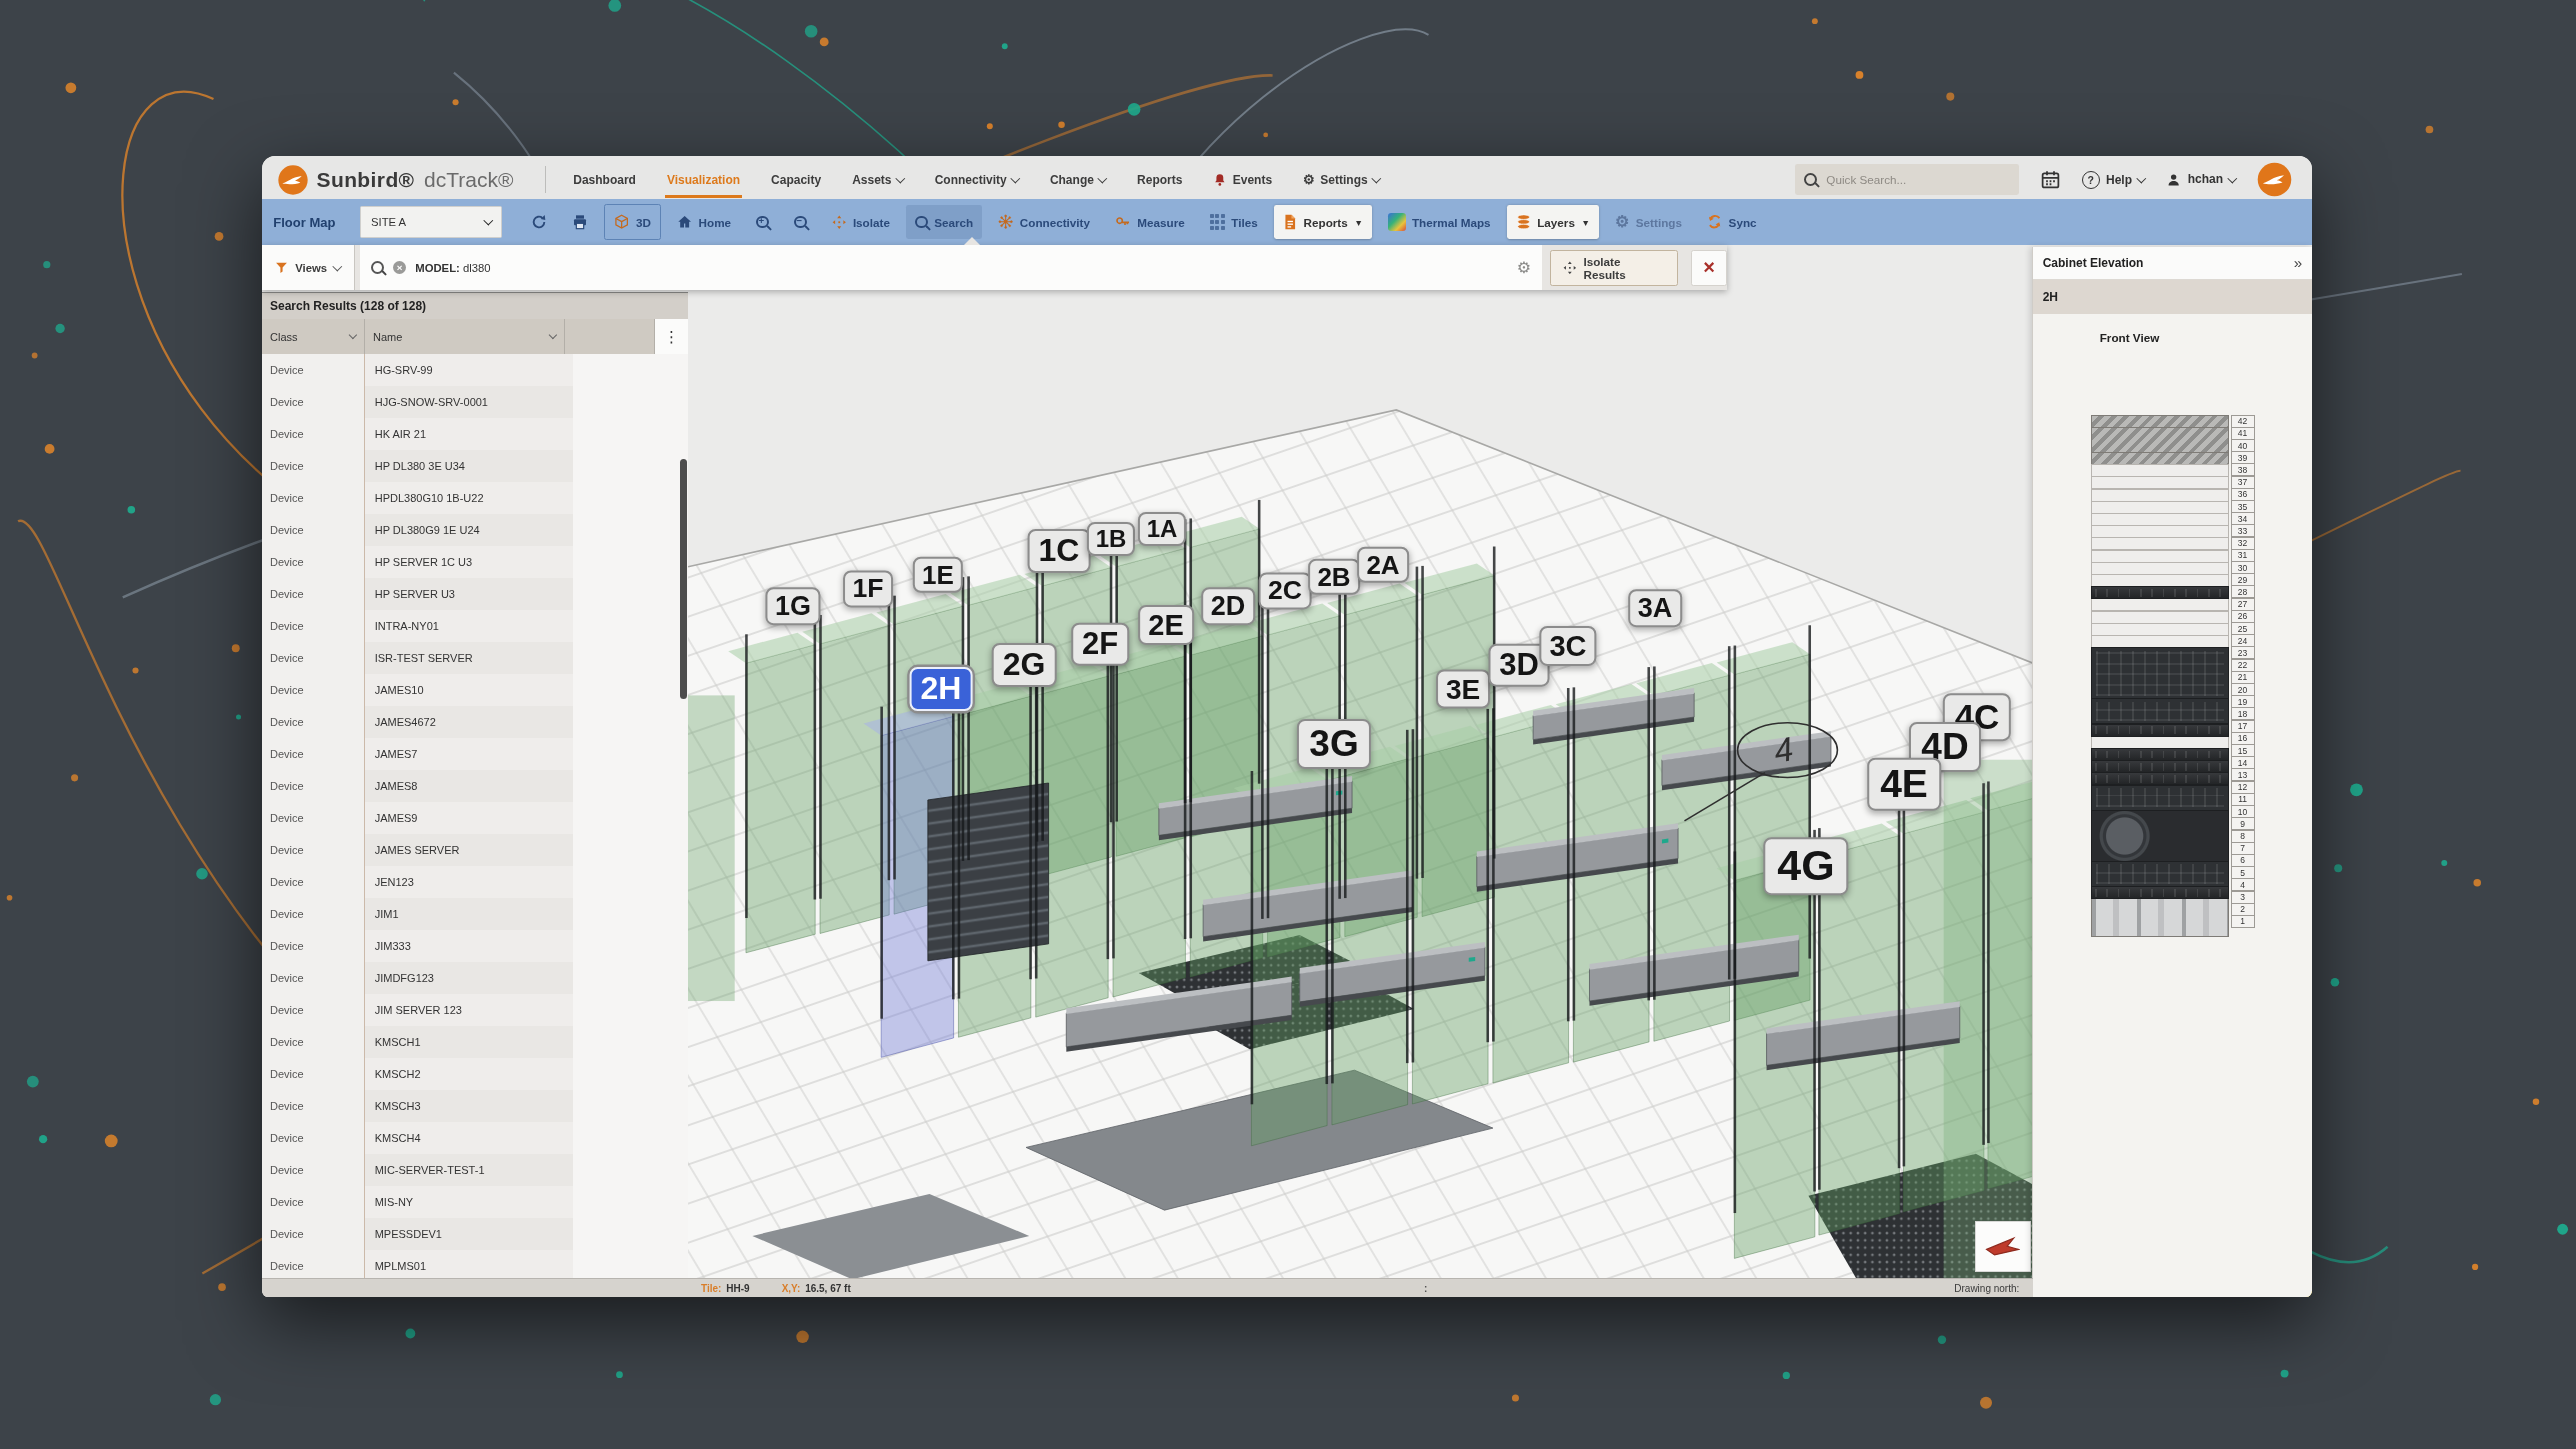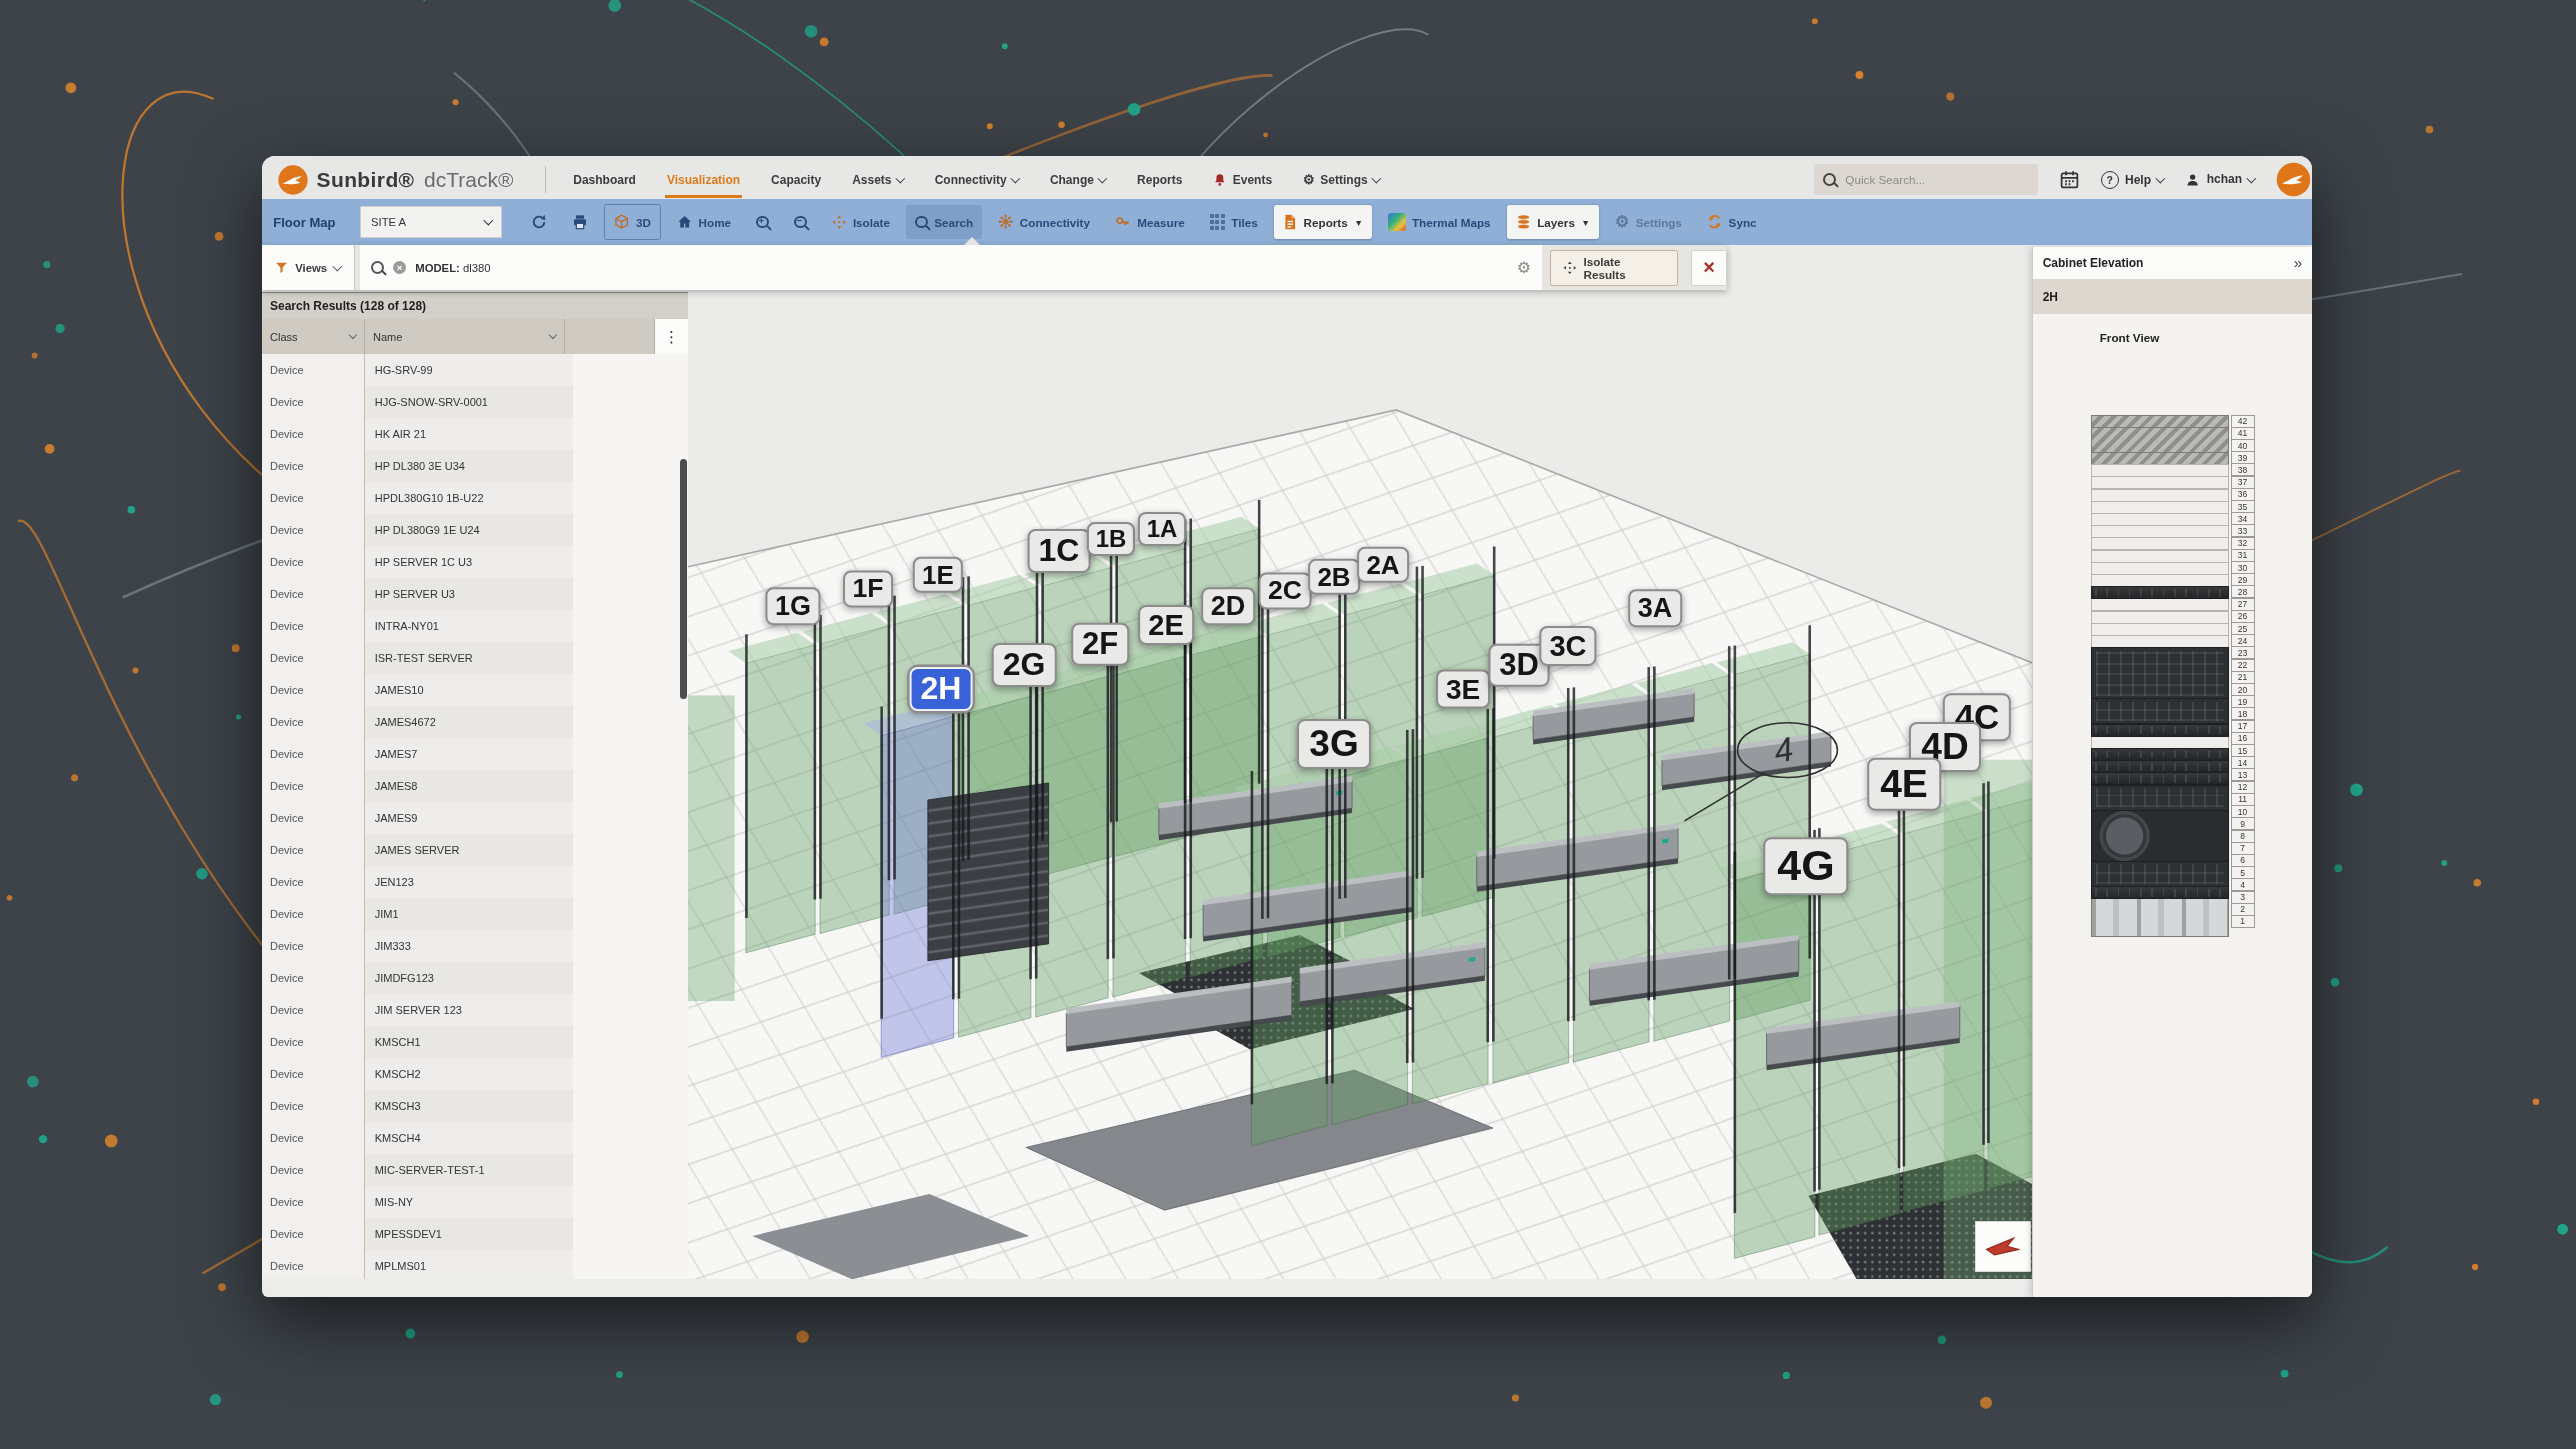--- a/index.html
+++ b/index.html
@@ -15,21 +15,21 @@
   .brand{display:flex;align-items:center;gap:8px;}
   .brand .logo{width:32px;height:32px;}
   .brand-name{font-size:21px;font-weight:bold;color:#3a3a3a;letter-spacing:0.4px;}
   .brand-prod{font-size:21px;color:#6b6b6b;margin-left:1.6px;}
   .nav-divider{width:0.8px;height:27px;background:#bdbdbb;margin:0 27px 0 32px;}
   .nav{display:flex;align-items:center;gap:31px;height:100%;}
   .nav-item{display:flex;align-items:center;gap:5.6px;font-size:12px;font-weight:bold;color:#3c3c3c;height:100%;position:relative;cursor:pointer;}
   .nav-item.active{color:#dd7a1c;}
   .nav-item.active::after{content:"";position:absolute;left:-1.6px;right:-1.6px;bottom:4.8px;height:3.2px;background:#dd7a1c;}
   .chev{display:inline-block;width:5.6px;height:5.6px;border-right:1.8px solid currentColor;border-bottom:1.8px solid currentColor;transform:rotate(45deg);margin-top:-3.2px;}
-  .nav-right{margin-left:auto;display:flex;align-items:center;gap:21px;padding-right:1px;}
+  .nav-right{margin-left:auto;display:flex;align-items:center;gap:21px;padding-right:20px;}
   .qsearch{display:flex;align-items:center;gap:7.2px;background:#dcd8d1;border-radius:2.4px;height:31px;width:224px;padding:0 9.7px;box-sizing:border-box;}
   .qsearch input{border:none;background:transparent;outline:none;font-size:11.7px;color:#555;width:161px;font-family:inherit;}
   .qsearch input::placeholder{color:#8e8a84;}
   .lens{display:inline-block;width:8.9px;height:8.9px;border:2px solid #444;border-radius:50%;position:relative;flex:none;}
   .lens::after{content:"";position:absolute;width:2px;height:5.6px;background:#444;transform:rotate(-45deg);right:-3.2px;bottom:-4px;border-radius:1.6px;}
   .help-q{width:16px;height:16px;border:1.6px solid #333;border-radius:50%;display:flex;align-items:center;justify-content:center;font-size:10.5px;font-weight:bold;color:#333;}
   .nav-right .lbl{font-size:12px;font-weight:bold;color:#333;}
   .iconbtn{display:flex;align-items:center;gap:6.4px;cursor:pointer;color:#333;}
 
   
@@ -933,17 +933,28 @@
                 <div class="unum">5</div>
                 <div class="unum">4</div>
                 <div class="unum">3</div>
                 <div class="unum">2</div>
                 <div class="unum">1</div>
               </div>
           </div>
         </div>
       </aside>
 
+      <footer class="status-bar">
+        <span class="sb-left">
+          <span class="sb-label">Tile:</span>
+          <b>HH-9</b>
+          <span class="sb-gap"></span>
+          <span class="sb-label">X,Y:</span>
+          <b>16.5, 67 ft</b>
+        </span>
+        <span class="sb-center">:</span>
+        <span class="sb-right">Drawing north:</span>
+      </footer>
 
     </div>
   </div>
 </div>
 
 
 </body></html>

